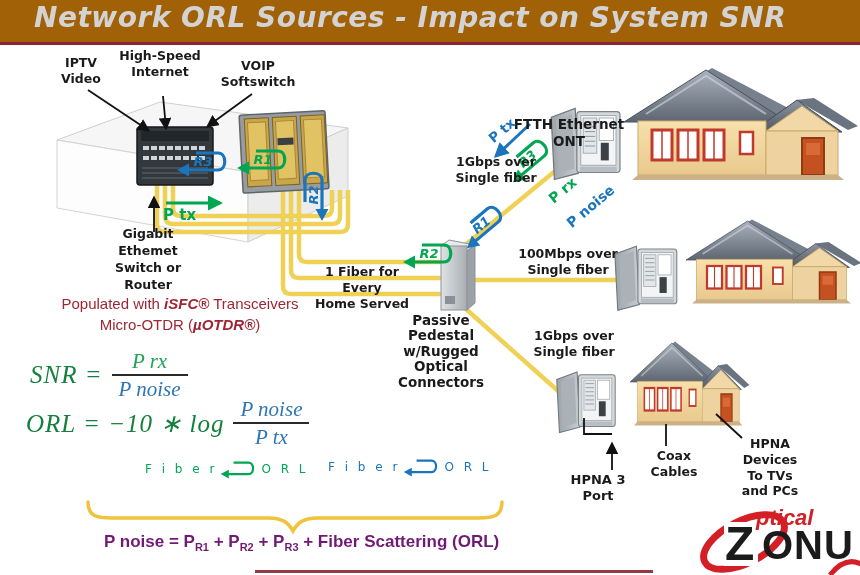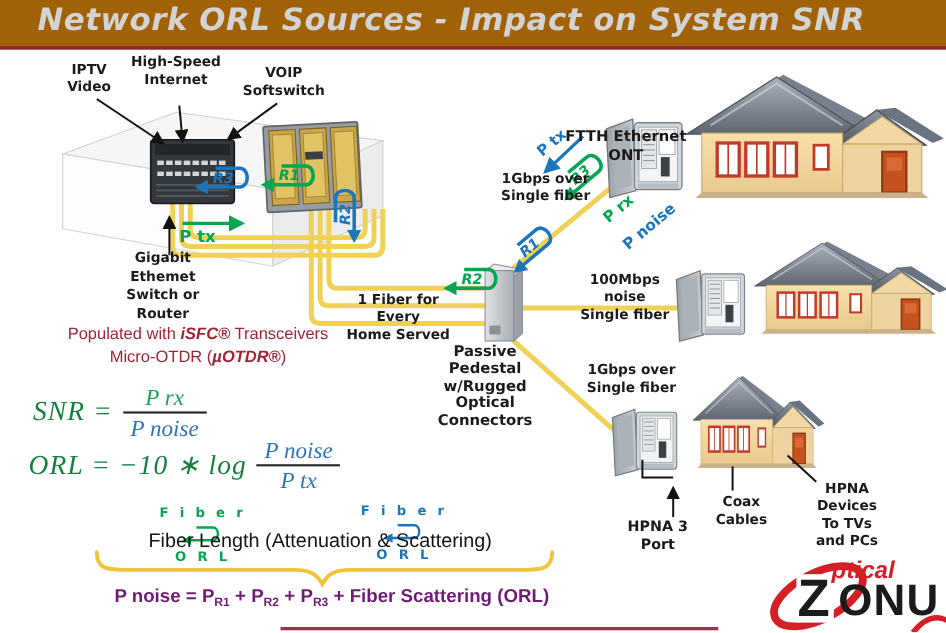--- a/index.html
+++ b/index.html
@@ -20,22 +20,22 @@
            white-space:nowrap;}
   .ital{font-style:italic;font-weight:700;}
   .f-row{position:absolute;display:flex;align-items:center;
          font-family:"Liberation Serif",serif;font-style:italic;}
   .f-lhs{font-size:25px;color:#15803d;margin-right:9px;letter-spacing:1px;white-space:nowrap;}
   .frac{display:inline-flex;flex-direction:column;align-items:center;font-size:21px;line-height:1.05;}
   .frac .num{padding:0 7px 2px;}
   .frac .bar{height:0;border-top:2.2px solid #2a2a2a;width:100%;}
   .frac .den{padding:2px 7px 0;}
   .fblue{color:#2E75B6;} .fgreen{color:#1fA455;}
-  .forl{position:absolute;display:flex;align-items:center;gap:3px;font-size:12px;font-weight:700;
-        letter-spacing:3px;white-space:nowrap;flex-direction:column;}
+  .forl{position:absolute;display:flex;align-items:center;gap:3px;font-size:12px;font-weight:400;
+        letter-spacing:3px;white-space:nowrap;}
   .fiberlen{position:absolute;left:100px;top:481px;width:382px;text-align:center;
             font-family:"Liberation Sans",sans-serif;font-size:18px;color:#141414;}
   .pnoise-eq{position:absolute;left:104px;top:532px;width:376px;text-align:center;
              font-family:"Liberation Sans",sans-serif;font-size:17px;font-weight:600;color:#701a75;
              white-space:nowrap;}
   .pnoise-eq .sub{font-size:11px;vertical-align:-4px;}
   .maroon-line{position:absolute;left:255px;top:570px;width:398px;height:3px;background:#8B2332;opacity:.9;}
   .logo{position:absolute;left:684px;top:500px;}
 </style>
 </head>
@@ -285,21 +285,21 @@
   <div class="lbl w800" style="left:388px;top:313px;width:106px;font-size:13.5px;line-height:1.14;">Passive
 Pedestal
 w/Rugged
 Optical
 Connectors</div>
 
   <div class="lbl w800" style="left:508px;top:80px;width:122px;font-size:13.5px;margin-top:36px;">FTTH Ethernet
 ONT</div>
   <div class="lbl" style="left:446px;top:154px;width:100px;">1Gbps over
 Single fiber</div>
-  <div class="lbl" style="left:518px;top:246px;width:100px;">100Mbps noise
+  <div class="lbl" style="left:518px;top:246px;width:100px;">100Mbps over
 Single fiber</div>
   <div class="lbl" style="left:528px;top:328px;width:92px;">1Gbps over
 Single fiber</div>
   <div class="lbl w800" style="left:561px;top:472px;width:74px;font-size:13px;">HPNA 3
 Port</div>
   <div class="lbl" style="left:644px;top:448px;width:60px;">Coax
 Cables</div>
   <div class="lbl" style="left:738px;top:436px;width:64px;">HPNA
 Devices
 To TVs
@@ -334,21 +334,20 @@
     <span>O R L</span>
   </div>
   <div class="forl blue" style="left:328px;top:457px;">
     <span>F i b e r</span>
     <svg width="38" height="20" viewBox="0 0 56 29" color="#1B75BC">
         <use href="#loopShape"></use>
       </svg>
     <span>O R L</span>
   </div>
 
-  <div class="fiberlen">Fiber Length (Attenuation &amp; Scattering)</div>
 
   <div class="pnoise-eq">
     <span>P noise = P</span><span class="sub">R1</span><span> + P</span><span class="sub">R2</span><span> + P</span><span class="sub">R3</span><span> + Fiber Scattering (ORL)</span>
   </div>
 
   <div class="maroon-line"></div>
 
   <div class="logo">
     <svg width="176" height="75" viewBox="0 0 176 75">
       <ellipse cx="60" cy="42" rx="44" ry="21" transform="rotate(-27 60 42)" fill="none" stroke="#D32027" stroke-width="7"></ellipse>

